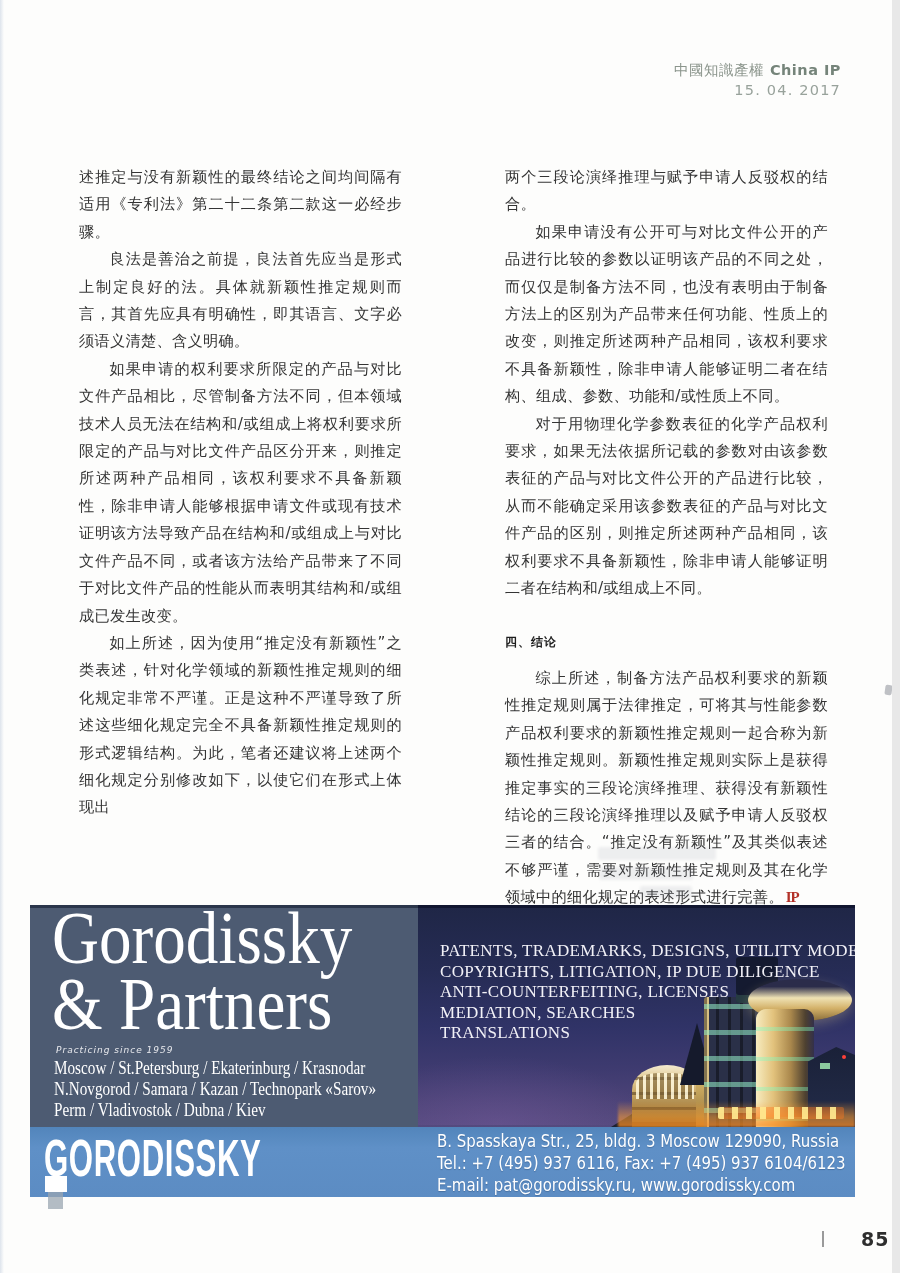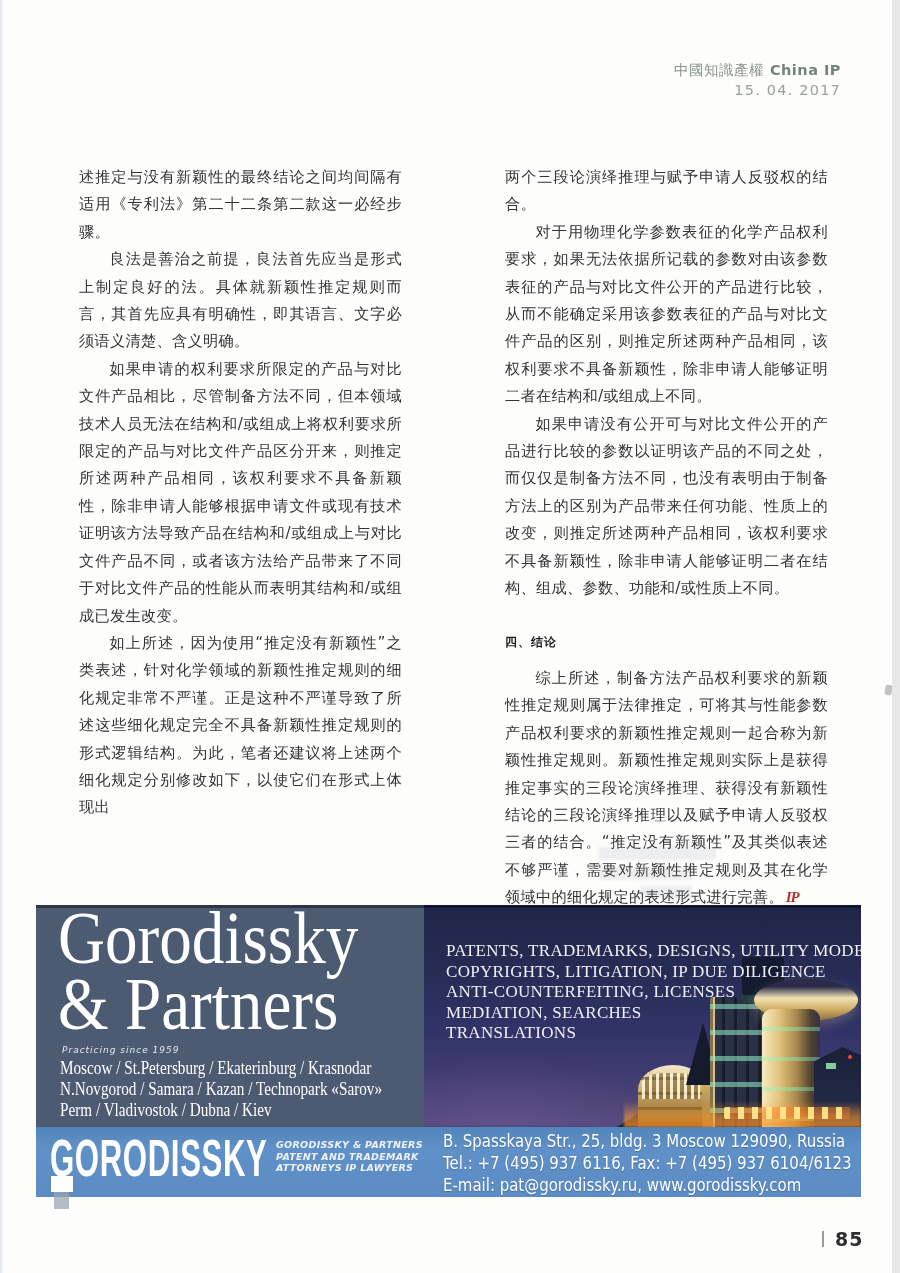--- a/index.html
+++ b/index.html
@@ -15,33 +15,33 @@
   .hdr-date{margin-top:3px;font-size:14.5px;color:#98a29b;letter-spacing:1.2px;}
 
   
   .col{position:absolute;top:164px;width:323px;font-size:15.2px;line-height:27.4px;
        color:#343434;text-align:justify;letter-spacing:.3px;}
   .col-left{left:79px;}
   .col-right{left:505px;}
   .col p{margin:0;text-indent:2em;}
   .col p.noindent{text-indent:0;}
   .sec-head{margin:26px 0 9px 0;font-size:12px;font-weight:bold;color:#1e1e1e;letter-spacing:1px;}
-  .ipmark{color:#b23128;font-family:"Liberation Serif",serif;font-style:italic;font-weight:bold;
+  .ipmark{color:#b23128;font-family:"Liberation Serif",serif;font-weight:bold;
           font-size:15px;border-bottom:2px solid #b23128;line-height:1;margin-left:2px;letter-spacing:-1px;}
 
   
   .ghost{position:absolute;background:rgba(130,136,152,.13);border-radius:2px;filter:blur(1.5px);}
   .g1{left:598px;top:847px;width:118px;height:13px;}
   .g2{left:599px;top:867px;width:94px;height:13px;}
   .g3{left:640px;top:886px;width:52px;height:12px;}
   .edge-mark{position:absolute;left:885px;top:685px;width:7px;height:10px;border-radius:2px;
        background:rgba(115,120,130,.45);transform:rotate(8deg);}
 
   
-  .ad{position:absolute;left:36px;top:905px;width:825px;height:292px;}
+  .ad{position:absolute;left:30px;top:905px;width:825px;height:292px;}
   .panel-navy{position:absolute;left:0;top:0;width:388px;height:222px;background:#4d5b72;
        box-shadow:inset 0 3px 0 rgba(35,45,65,.8);}
   .panel-photo{position:absolute;left:388px;top:0;right:0;height:222px;overflow:hidden;
        background:linear-gradient(180deg,#1f2646 0%,#262c55 30%,#303367 55%,#3f3b70 75%,#4f4579 92%,#554a7e 100%);
        box-shadow:inset 0 3px 0 rgba(15,20,45,.85);}
   .bar{position:absolute;left:0;top:222px;width:100%;height:70px;
        background:linear-gradient(180deg,#5285bb,#5f90c7 30%,#5c8cc3);}
 
   .brand{position:absolute;left:22px;top:0px;color:#fff;font-family:"Liberation Serif",serif;
        transform:scaleX(.88);transform-origin:left top;white-space:nowrap;}
@@ -97,21 +97,21 @@
        letter-spacing:1px;transform:scaleX(.60);transform-origin:left top;white-space:nowrap;
        font-family:"Liberation Sans",sans-serif;}
   .logo-sub{position:absolute;left:240px;top:12px;color:#eef2f8;font-size:9.5px;font-style:italic;
        font-weight:bold;line-height:11.5px;letter-spacing:.3px;white-space:nowrap;}
   .contact{position:absolute;left:407px;top:4px;color:#fff;font-size:17px;line-height:21.8px;
        transform:scaleX(.88);transform-origin:left top;white-space:nowrap;text-shadow:0 1px 1px rgba(40,70,110,.4);}
   .sq-white{position:absolute;left:15px;top:271px;width:22px;height:16px;background:#fff;}
   .sq-gray{position:absolute;left:18px;top:287px;width:15px;height:17px;background:#9aa5b2;opacity:.75;}
 
   
-  .pageno{position:absolute;left:822px;top:1228px;display:flex;align-items:center;}
+  .pageno{position:absolute;left:822px;top:1228px;display:flex;align-items:center;gap:26px;}
   .pn-bar{width:2px;height:16px;background:#9a9a9a;display:inline-block;}
   .pn-num{margin-left:11px;font-size:19px;font-weight:bold;color:#2e2e2e;letter-spacing:1px;}
 </style>
 </head>
 <body>
 
 <div class="page">
   <div class="left-edge"></div>
 
   <div class="hdr">
@@ -123,22 +123,22 @@
 
   <div class="col col-left">
     <p class="noindent">述推定与没有新颖性的最终结论之间均间隔有适用《专利法》第二十二条第二款这一必经步骤。</p>
     <p>良法是善治之前提，良法首先应当是形式上制定良好的法。具体就新颖性推定规则而言，其首先应具有明确性，即其语言、文字必须语义清楚、含义明确。</p>
     <p>如果申请的权利要求所限定的产品与对比文件产品相比，尽管制备方法不同，但本领域技术人员无法在结构和/或组成上将权利要求所限定的产品与对比文件产品区分开来，则推定所述两种产品相同，该权利要求不具备新颖性，除非申请人能够根据申请文件或现有技术证明该方法导致产品在结构和/或组成上与对比文件产品不同，或者该方法给产品带来了不同于对比文件产品的性能从而表明其结构和/或组成已发生改变。</p>
     <p>如上所述，因为使用“推定没有新颖性”之类表述，针对化学领域的新颖性推定规则的细化规定非常不严谨。正是这种不严谨导致了所述这些细化规定完全不具备新颖性推定规则的形式逻辑结构。为此，笔者还建议将上述两个细化规定分别修改如下，以使它们在形式上体现出</p>
   </div>
 
   <div class="col col-right">
     <p class="noindent">两个三段论演绎推理与赋予申请人反驳权的结合。</p>
+    <p>如果申请没有公开可与对比文件公开的产品进行比较的参数以证明该产品的不同之处，而仅仅是制备方法不同，也没有表明由于制备方法上的区别为产品带来任何功能、性质上的改变，则推定所述两种产品相同，该权利要求不具备新颖性，除非申请人能够证明二者在结构、组成、参数、功能和/或性质上不同。</p>
     <p>对于用物理化学参数表征的化学产品权利要求，如果无法依据所记载的参数对由该参数表征的产品与对比文件公开的产品进行比较，从而不能确定采用该参数表征的产品与对比文件产品的区别，则推定所述两种产品相同，该权利要求不具备新颖性，除非申请人能够证明二者在结构和/或组成上不同。</p>
-    <p>如果申请没有公开可与对比文件公开的产品进行比较的参数以证明该产品的不同之处，而仅仅是制备方法不同，也没有表明由于制备方法上的区别为产品带来任何功能、性质上的改变，则推定所述两种产品相同，该权利要求不具备新颖性，除非申请人能够证明二者在结构、组成、参数、功能和/或性质上不同。</p>
     <div class="sec-head">四、结论</div>
     <p><span>综上所述，制备方法产品权利要求的新颖性推定规则属于法律推定，可将其与性能参数产品权利要求的新颖性推定规则一起合称为新颖性推定规则。新颖性推定规则实际上是获得推定事实的三段论演绎推理、获得没有新颖性结论的三段论演绎推理以及赋予申请人反驳权三者的结合。“推定没有新颖性”及其类似表述不够严谨，需要对新颖性推定规则及其在化学领域中的细化规定的表述形式进行完善。</span><span class="ipmark">IP</span></p>
   </div>
 
   <div class="ghost g1"></div>
   <div class="ghost g2"></div>
   <div class="ghost g3"></div>
   <div class="edge-mark"></div>
 
   <div class="ad">
@@ -179,25 +179,20 @@
         <div class="bp right-wing"></div>
         <div class="bp win-g"></div>
         <div class="bp red-light"></div>
         <div class="bp base-glow"></div>
         <div class="bp ground-lights"></div>
       </div>
     </div>
 
     <div class="bar">
       <div class="logo-big">GORODISSKY</div>
-      <div class="logo-sub">
-        <div>GORODISSKY &amp; PARTNERS</div>
-        <div>PATENT AND TRADEMARK</div>
-        <div>ATTORNEYS IP LAWYERS</div>
-      </div>
       <div class="contact">
         <div>B. Spasskaya Str., 25, bldg. 3 Moscow 129090, Russia</div>
         <div>Tel.: +7 (495) 937 6116, Fax: +7 (495) 937 6104/6123</div>
         <div>E-mail: pat@gorodissky.ru, www.gorodissky.com</div>
       </div>
     </div>
 
     <div class="sq-white"></div>
     <div class="sq-gray"></div>
   </div>

